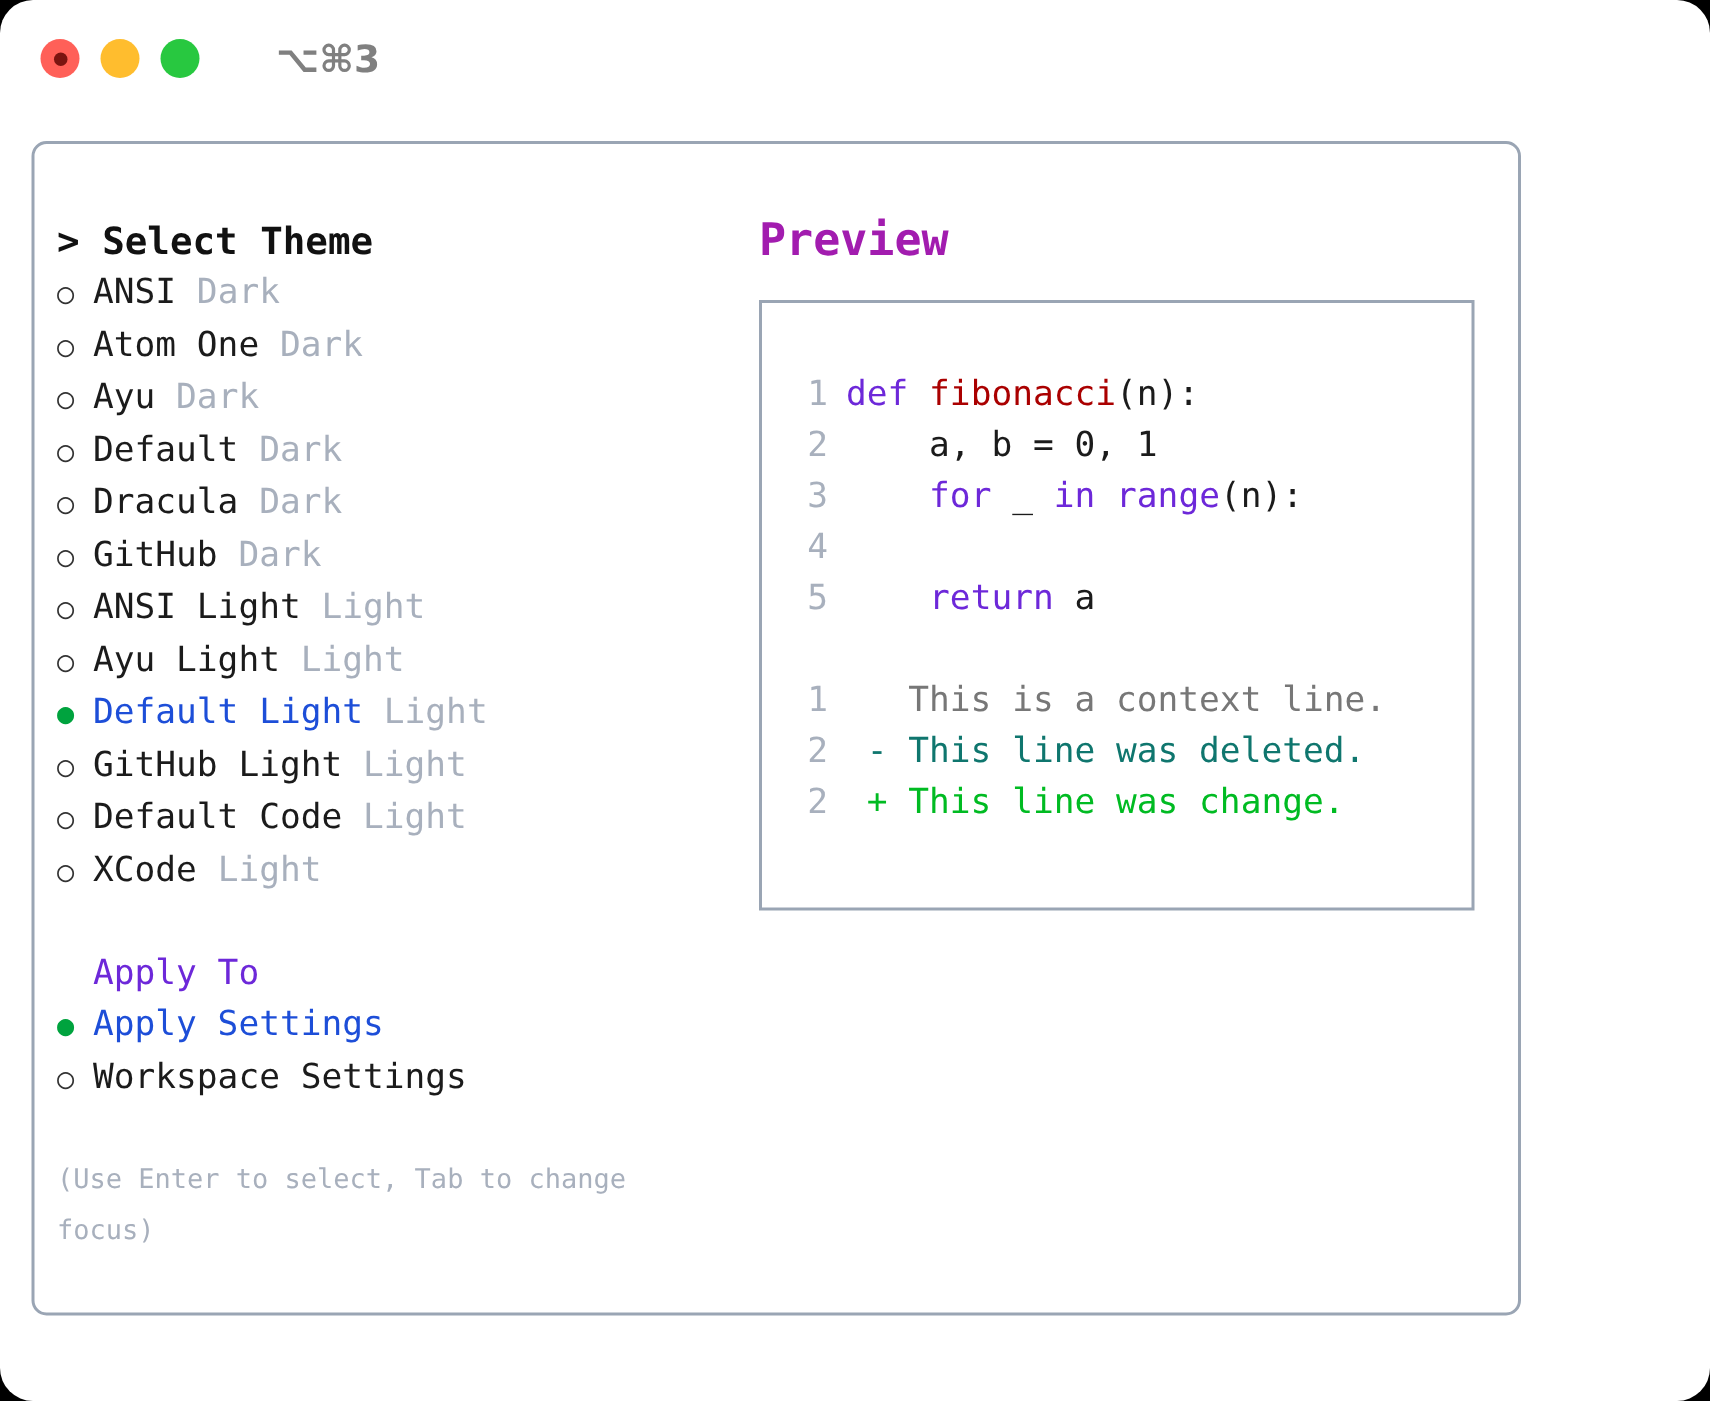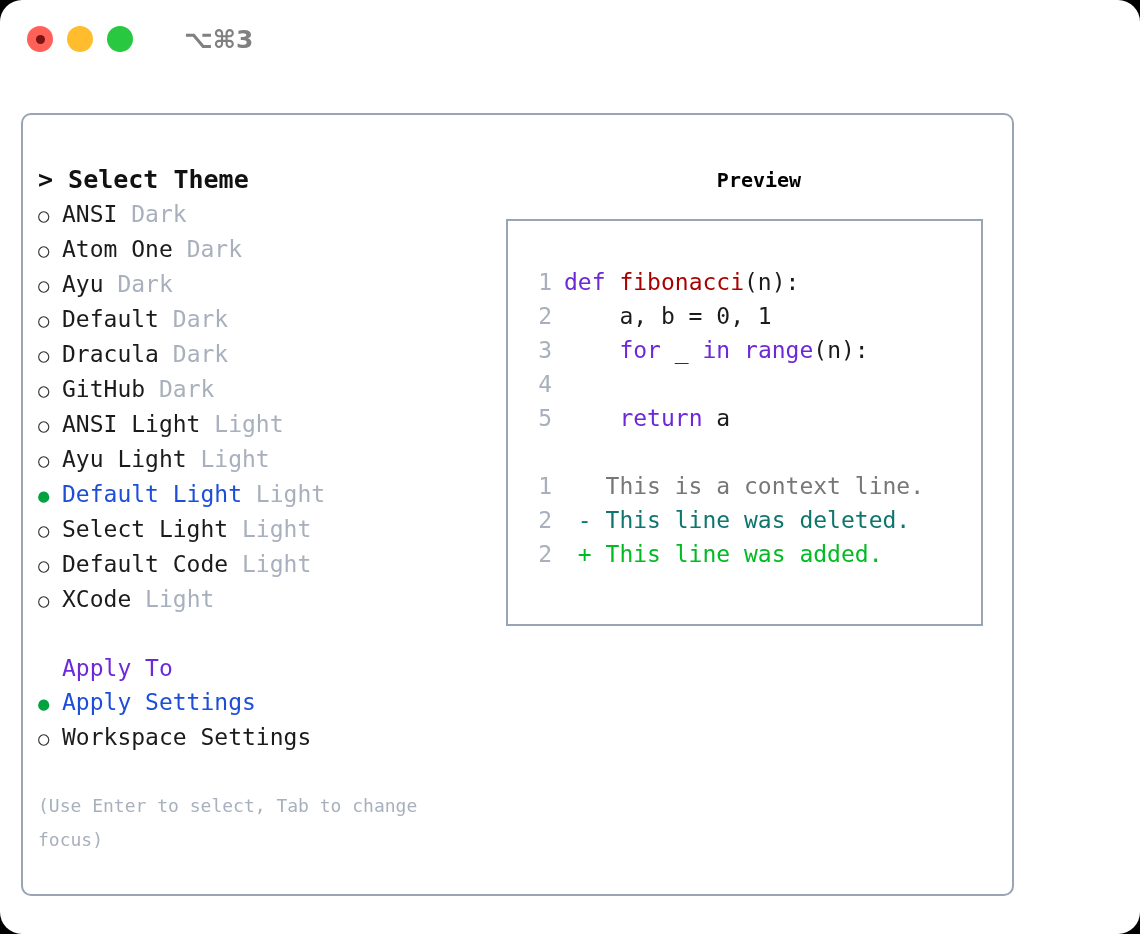--- a/index.html
+++ b/index.html
@@ -67,21 +67,21 @@
     color: #808080;
     letter-spacing: 0px;
     font-family: "DejaVu Sans", "Liberation Sans", sans-serif;
     white-space: pre;
   }
 
   
   #main-panel {
     position: absolute;
     left: 21px;
-    top: 113px;
+    top: 94px;
     width: 993px;
     height: 783px;
     border: 2px solid #9aa5b4;
     border-radius: 10px;
     box-sizing: border-box;
     background: #ffffff;
   }
 
   #panel-columns {
     display: flex;
@@ -148,27 +148,26 @@
   }
 
   
   #preview-column {
     flex: 1 1 auto;
     padding: 48px 0 0 15px;
     box-sizing: border-box;
   }
 
   #preview-title {
-    font-size: 20px;
+    font-size: 30px;
     font-weight: bold;
-    color: #000000;
+    color: #a21caf;
     line-height: 34px;
     margin-bottom: 22px;
     white-space: pre;
-    text-align: center;
   }
 
   #preview-box {
     width: 477px;
     height: 407px;
     border: 2px solid #9aa5b4;
     box-sizing: border-box;
     background: #ffffff;
     padding: 44px 0 0 18px;
   }
@@ -219,21 +218,21 @@
         <div id="theme-list">
             <div class="opt-row"><span class="bullet">○</span><span class="opt-label">ANSI</span><span class="opt-badge"> Dark</span></div>
             <div class="opt-row"><span class="bullet">○</span><span class="opt-label">Atom One</span><span class="opt-badge"> Dark</span></div>
             <div class="opt-row"><span class="bullet">○</span><span class="opt-label">Ayu</span><span class="opt-badge"> Dark</span></div>
             <div class="opt-row"><span class="bullet">○</span><span class="opt-label">Default</span><span class="opt-badge"> Dark</span></div>
             <div class="opt-row"><span class="bullet">○</span><span class="opt-label">Dracula</span><span class="opt-badge"> Dark</span></div>
             <div class="opt-row"><span class="bullet">○</span><span class="opt-label">GitHub</span><span class="opt-badge"> Dark</span></div>
             <div class="opt-row"><span class="bullet">○</span><span class="opt-label">ANSI Light</span><span class="opt-badge"> Light</span></div>
             <div class="opt-row"><span class="bullet">○</span><span class="opt-label">Ayu Light</span><span class="opt-badge"> Light</span></div>
             <div class="opt-row selected"><span class="bullet selected">●</span><span class="opt-label">Default Light</span><span class="opt-badge"> Light</span></div>
-            <div class="opt-row"><span class="bullet">○</span><span class="opt-label">Select Light</span><span class="opt-badge"> Light</span></div>
+            <div class="opt-row"><span class="bullet">○</span><span class="opt-label">GitHub Light</span><span class="opt-badge"> Light</span></div>
             <div class="opt-row"><span class="bullet">○</span><span class="opt-label">Default Code</span><span class="opt-badge"> Light</span></div>
             <div class="opt-row"><span class="bullet">○</span><span class="opt-label">XCode</span><span class="opt-badge"> Light</span></div>
           </div>
 
         <div class="section-gap"></div>
 
         <div class="subsection-header">Apply To</div>
 
         <div id="apply-list">
             <div class="opt-row selected"><span class="bullet selected">●</span><span class="opt-label">Apply Settings</span></div>
@@ -251,20 +250,20 @@
               <div class="code-line"><span class="gutter">1</span><span class="code-text"><span class="tok-kw">def </span><span class="tok-fn">fibonacci</span><span class="tok-plain">(n):</span></span></div>
               <div class="code-line"><span class="gutter">2</span><span class="code-text"><span class="tok-plain">    a, b = 0, 1</span></span></div>
               <div class="code-line"><span class="gutter">3</span><span class="code-text"><span class="tok-plain">    </span><span class="tok-kw">for</span><span class="tok-plain"> _ </span><span class="tok-kw">in</span><span class="tok-plain"> </span><span class="tok-kw">range</span><span class="tok-plain">(n):</span></span></div>
               <div class="code-line"><span class="gutter">4</span></div>
               <div class="code-line"><span class="gutter">5</span><span class="code-text"><span class="tok-plain">    </span><span class="tok-kw">return</span><span class="tok-plain"> a</span></span></div>
             </div>
           <div class="diff-gap"></div>
           <div id="diff-block">
               <div class="code-line"><span class="gutter">1</span><span class="diff-ctx">   This is a context line.</span></div>
               <div class="code-line"><span class="gutter">2</span><span class="diff-del"> - This line was deleted.</span></div>
-              <div class="code-line"><span class="gutter">2</span><span class="diff-add"> + This line was added.</span></div>
+              <div class="code-line"><span class="gutter">2</span><span class="diff-add"> + This line was change.</span></div>
             </div>
         </div>
       </div>
 
     </div>
   </div>
 </div>
 
 </body></html>

